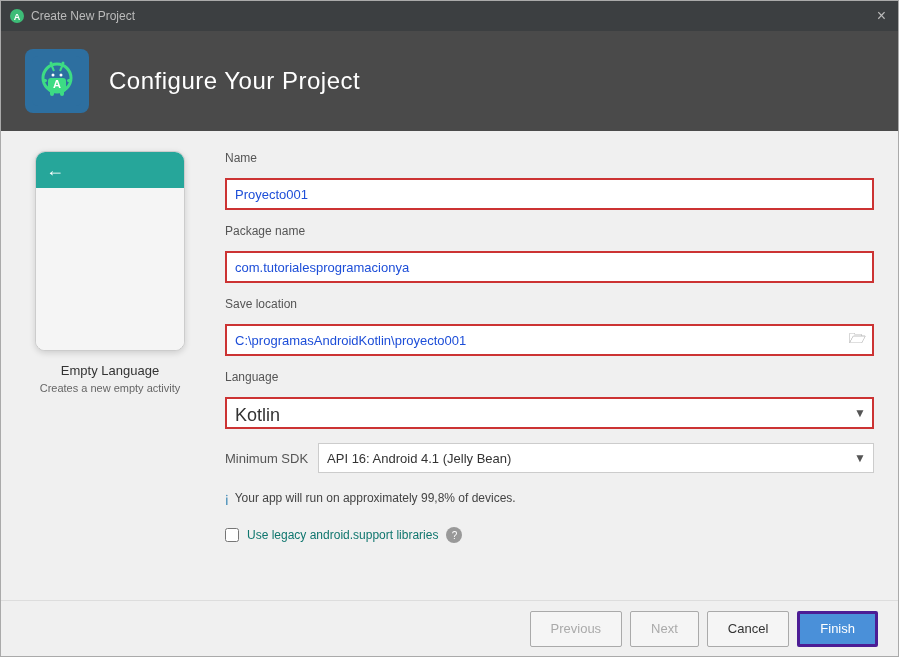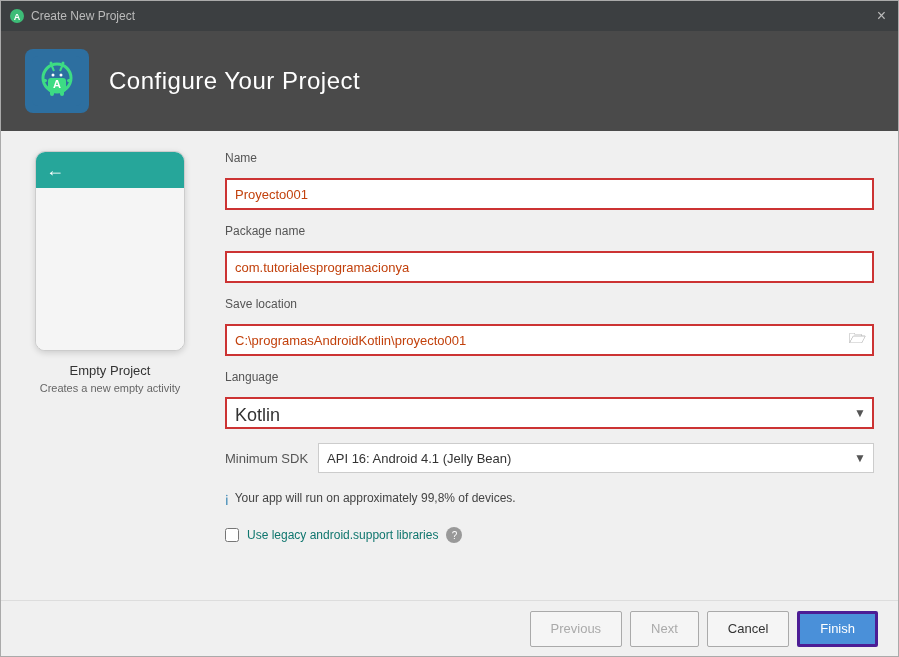--- a/index.html
+++ b/index.html
@@ -169,21 +169,21 @@
     .form-label {
       font-size: 12px;
       color: #555;
       margin-bottom: 2px;
     }
 
     .form-input {
       border: 2px solid #cc3333;
       padding: 6px 8px;
       font-size: 13px;
-      color: #c2410c;
+      color: #1d4ed8;
       background: #fff;
       outline: none;
       width: 100%;
       height: 32px;
     }
 
     .form-input-wrapper {
       position: relative;
     }
 
@@ -412,21 +412,21 @@
 
   <div class="content-area">
 
     <div class="preview-panel">
       <div class="phone-mockup">
         <div class="phone-top-bar">
           <span class="phone-back-arrow">←</span>
         </div>
         <div class="phone-body"></div>
       </div>
-      <div class="preview-label">Empty Project</div>
+      <div class="preview-label">Empty Language</div>
       <div class="preview-sublabel">Creates a new empty activity</div>
     </div>
 
     <div class="form-panel">
 
       <div class="form-group">
         <label class="form-label">Name</label>
         <input class="form-input" type="text" value="Proyecto001" style="">
       </div>
 

